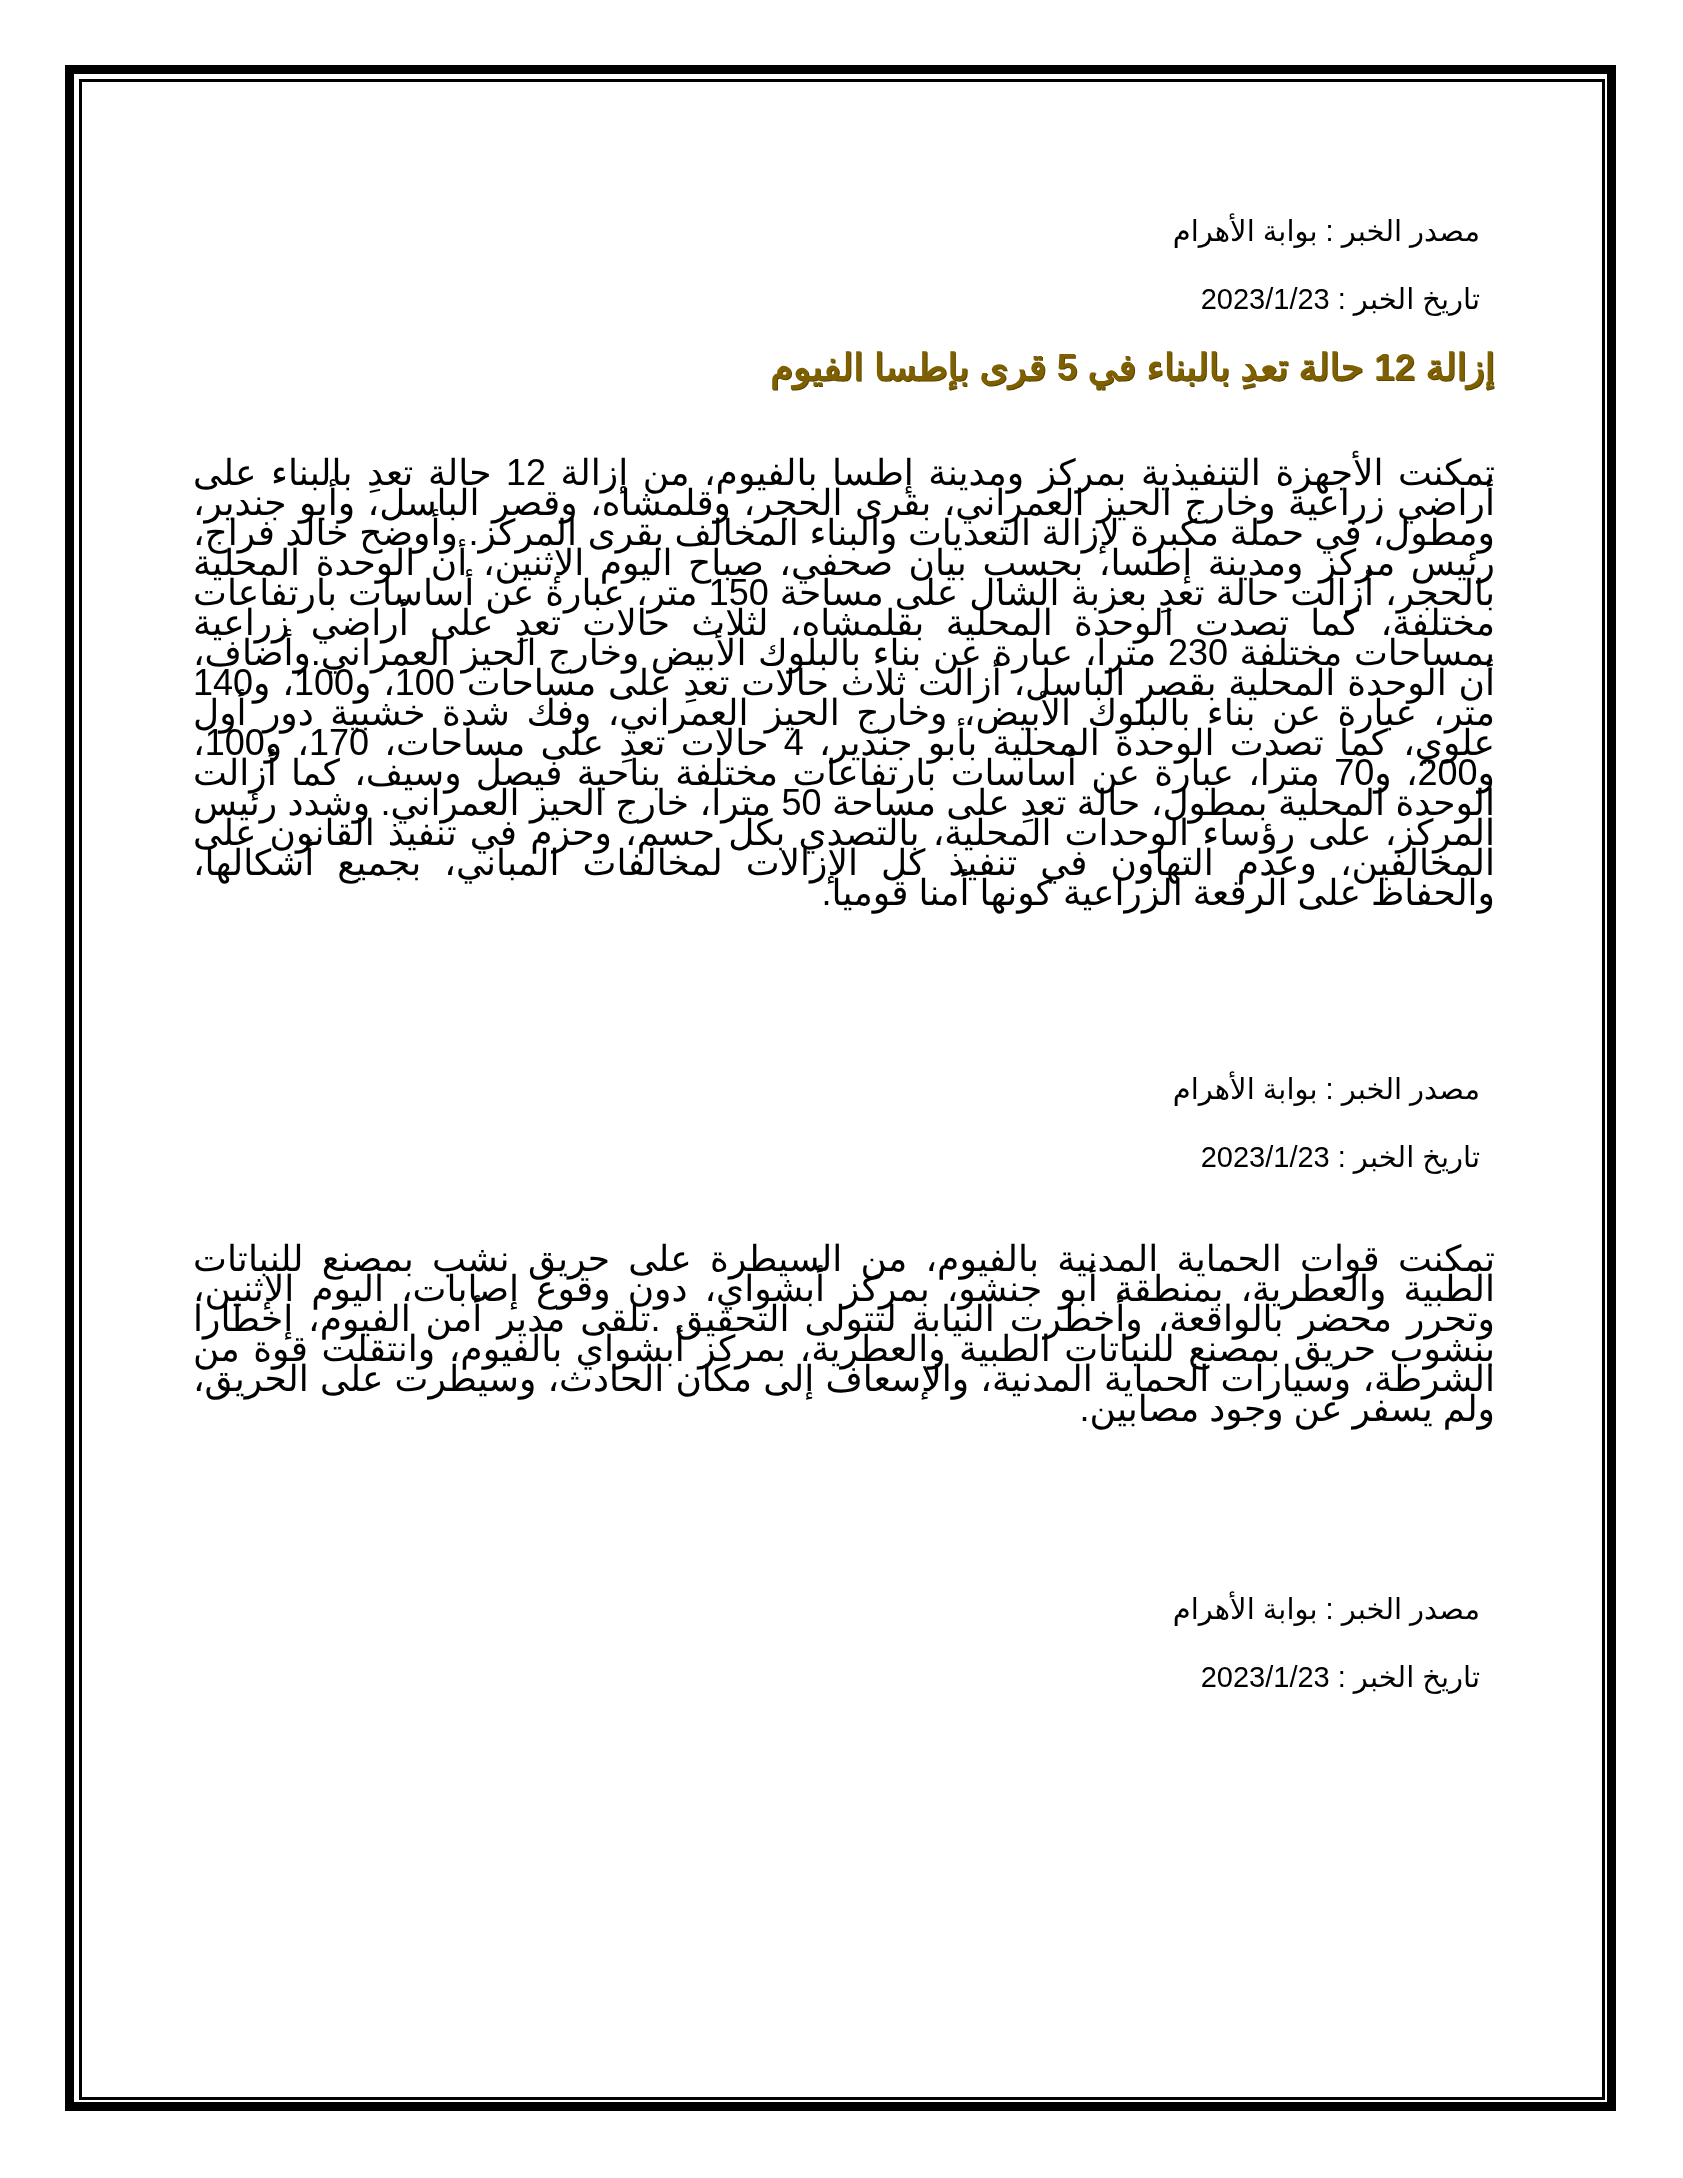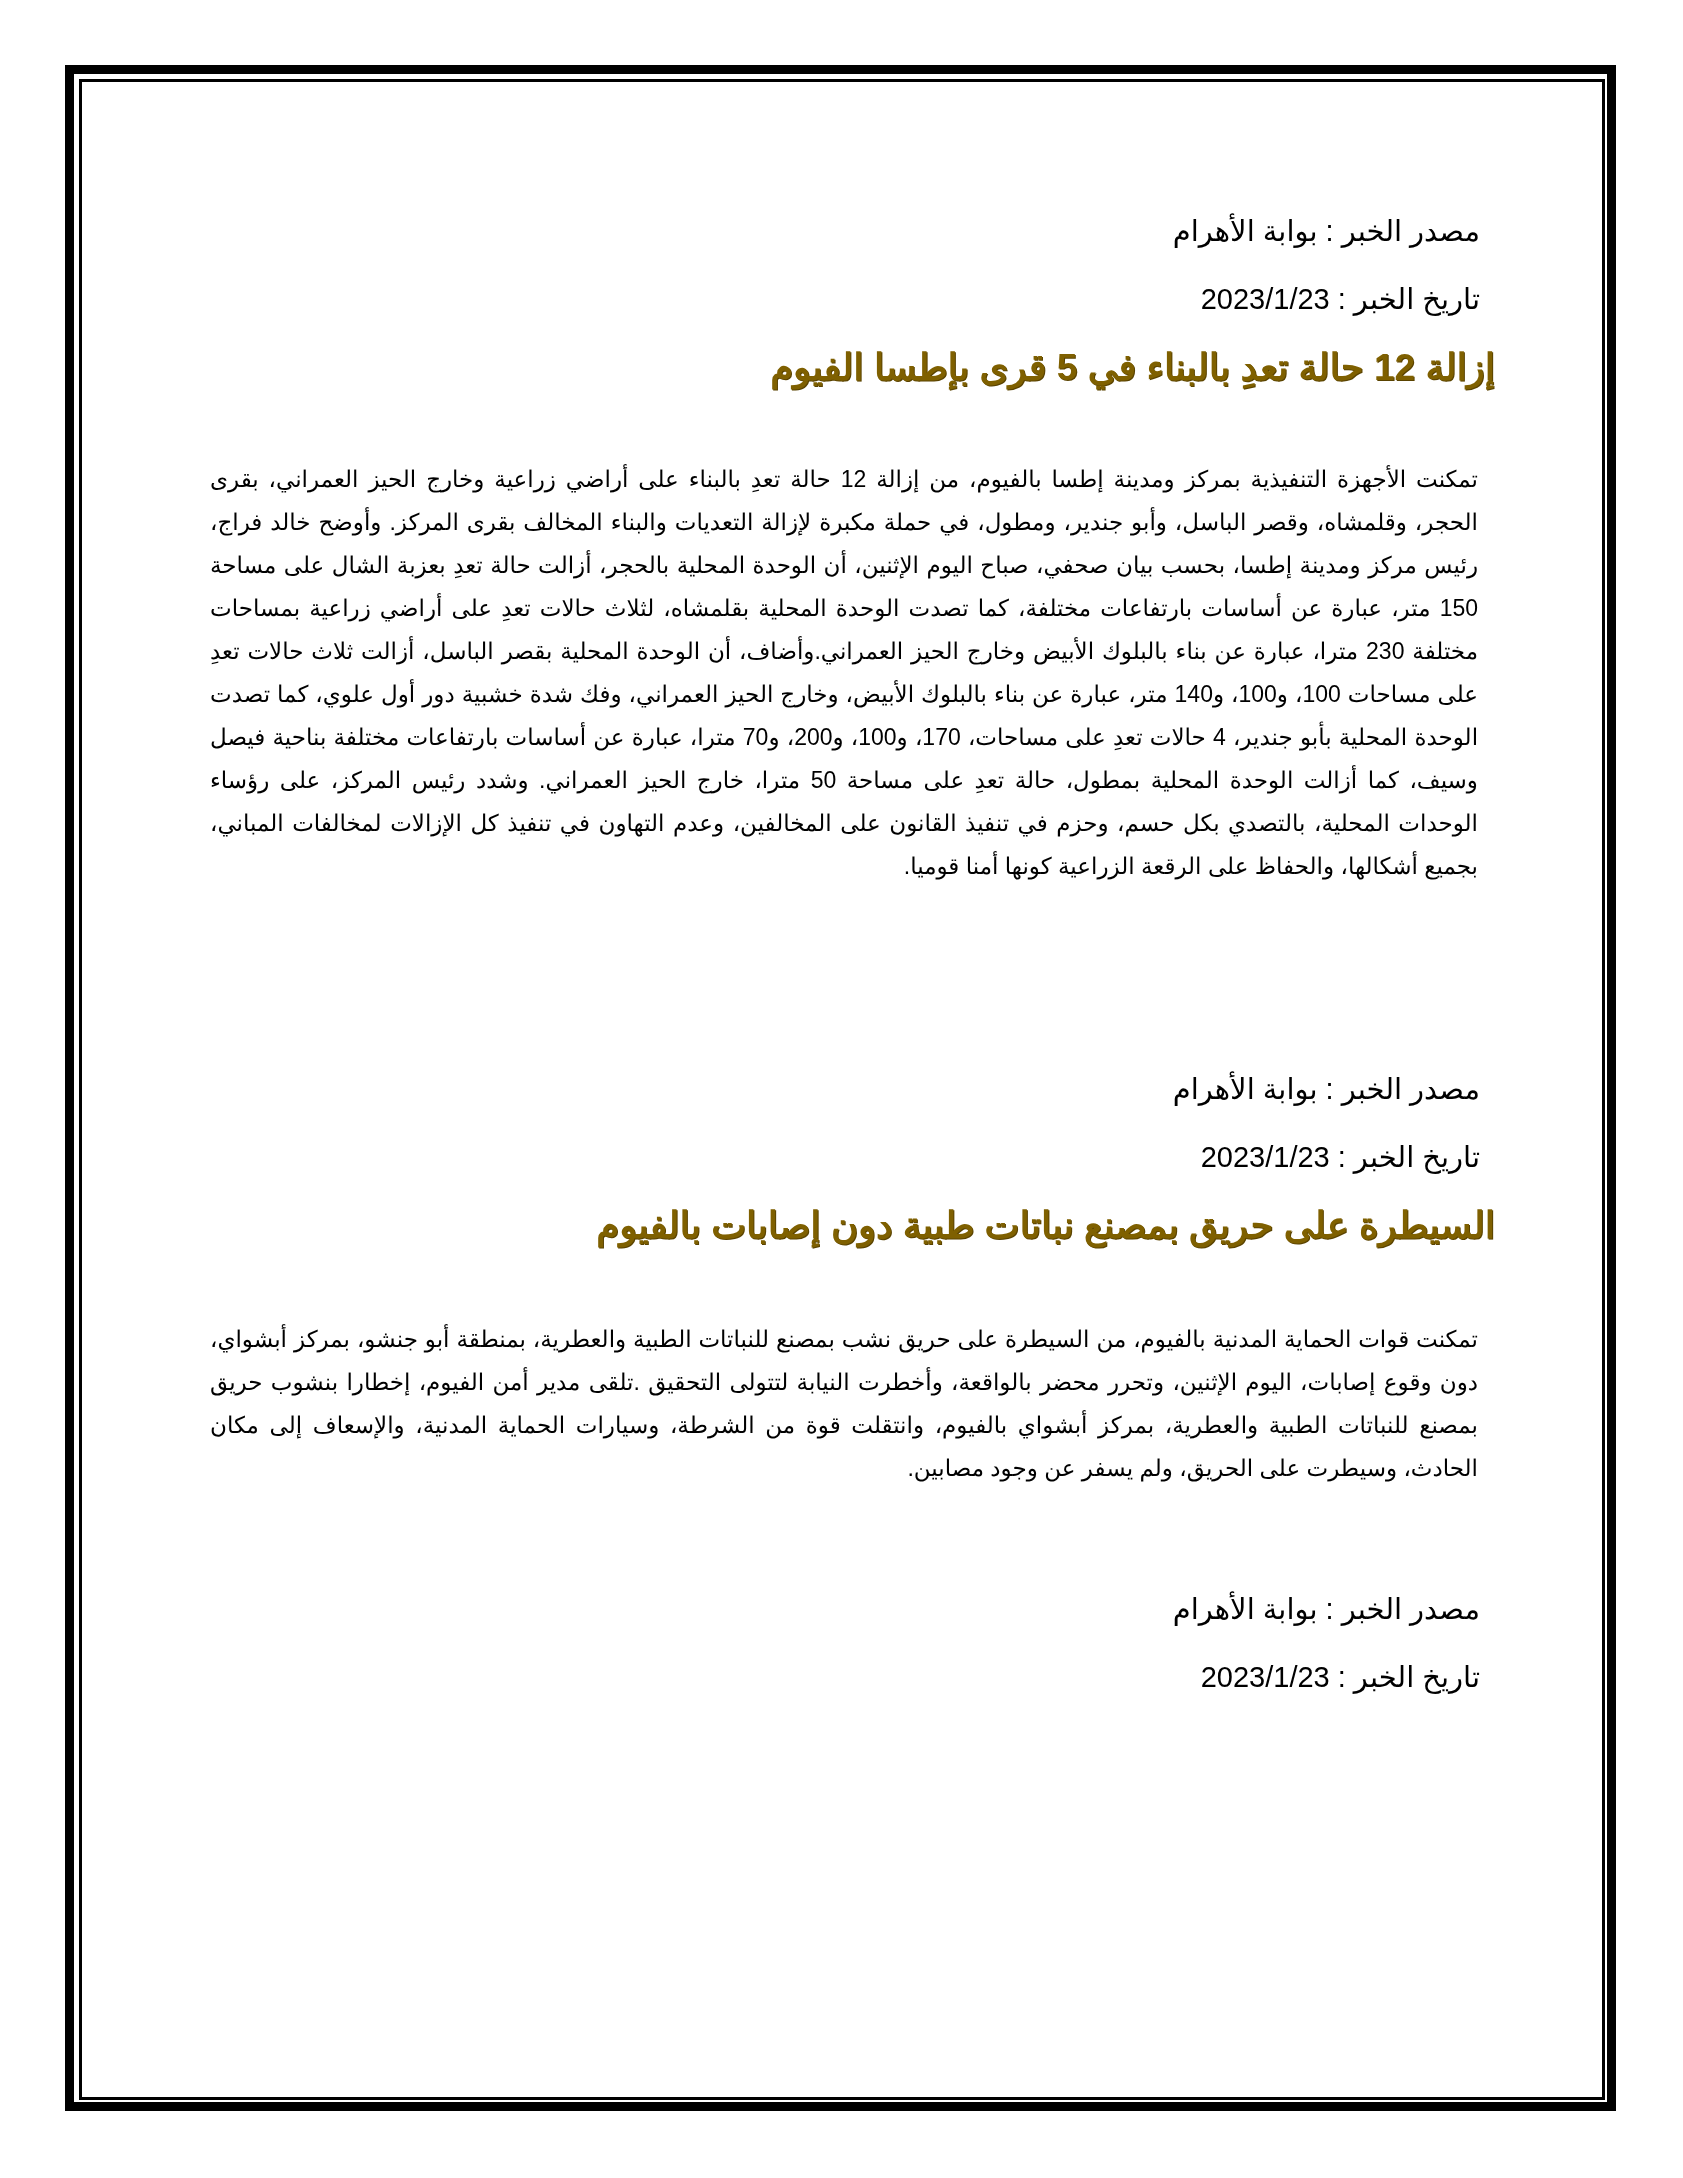--- a/index.html
+++ b/index.html
@@ -16,21 +16,21 @@
       position: absolute; left: 193px; top: 0; width: 1302px;
       direction: rtl; font-family: "Liberation Sans", sans-serif; color: #000;
     }
     .meta { font-size: 29px; line-height: 36px; margin: 15px; text-align: right; }
     .title {
       font-family: "Liberation Sans", sans-serif; font-weight: bold;
       font-size: 37px; line-height: 46px; color: #7f6000; 
       margin: 0; text-shadow: 1px 1px 0 #5a4300;
     }
     .body-text {
-      font-size: 23px; line-height: 43px; text-align: justify; margin: 17px;
+      font-size: 36px; line-height: 30px; text-align: justify; margin: 0;
       text-align-last: right;
     }
     .article { position: absolute; left: 0; right: 0; }
   </style>
 </head>
 <body>
 
 <div class="frame-outer"></div>
 <div class="frame-inner"></div>
 
@@ -39,21 +39,20 @@
   <div class="article" style="top:198px;">
     <p class="meta">مصدر الخبر : بوابة الأهرام</p>
     <p class="meta" style="margin-top:32px;">تاريخ الخبر : 2023/1/23</p>
     <h1 class="title" style="margin-top:28px;">إزالة 12 حالة تعدِ بالبناء في 5 قرى بإطسا الفيوم</h1>
     <p class="body-text" style="margin-top:67px;">تمكنت الأجهزة التنفيذية بمركز ومدينة إطسا بالفيوم، من إزالة 12 حالة تعدِ بالبناء على أراضي زراعية وخارج الحيز العمراني، بقرى الحجر، وقلمشاه، وقصر الباسل، وأبو جندير، ومطول، في حملة مكبرة لإزالة التعديات والبناء المخالف بقرى المركز. وأوضح خالد فراج، رئيس مركز ومدينة إطسا، بحسب بيان صحفي، صباح اليوم الإثنين، أن الوحدة المحلية بالحجر، أزالت حالة تعدِ بعزبة الشال على مساحة 150 متر، عبارة عن أساسات بارتفاعات مختلفة، كما تصدت الوحدة المحلية بقلمشاه، لثلاث حالات تعدِ على أراضي زراعية بمساحات مختلفة 230 مترا، عبارة عن بناء بالبلوك الأبيض وخارج الحيز العمراني.وأضاف، أن الوحدة المحلية بقصر الباسل، أزالت ثلاث حالات تعدِ على مساحات 100، و100، و140 متر، عبارة عن بناء بالبلوك الأبيض، وخارج الحيز العمراني، وفك شدة خشبية دور أول علوي،  كما تصدت الوحدة المحلية بأبو جندير، 4 حالات تعدِ على مساحات، 170، و100، و200، و70 مترا، عبارة عن أساسات بارتفاعات مختلفة بناحية فيصل وسيف، كما أزالت الوحدة المحلية بمطول، حالة تعدِ على مساحة 50 مترا، خارج الحيز العمراني. وشدد رئيس المركز، على رؤساء الوحدات المحلية، بالتصدي بكل حسم، وحزم في تنفيذ القانون على المخالفين، وعدم التهاون في تنفيذ كل الإزالات لمخالفات المباني، بجميع أشكالها، والحفاظ على الرقعة الزراعية كونها أمنا قوميا.</p>
   </div>
 
   <div class="article" style="top:1056px;">
     <p class="meta">مصدر الخبر : بوابة الأهرام</p>
     <p class="meta" style="margin-top:32px;">تاريخ الخبر : 2023/1/23</p>
-    <h1 class="title" style="margin-top:28px;">السيطرة على حريق بمصنع نباتات طبية دون إصابات بالفيوم</h1>
     <p class="body-text" style="margin-top:69px;">تمكنت قوات الحماية المدنية بالفيوم، من السيطرة على حريق نشب بمصنع للنباتات الطبية والعطرية، بمنطقة أبو جنشو، بمركز أبشواي، دون وقوع إصابات، اليوم الإثنين، وتحرر محضر بالواقعة، وأخطرت النيابة لتتولى التحقيق .تلقى مدير أمن الفيوم، إخطارا بنشوب حريق بمصنع للنباتات الطبية والعطرية، بمركز أبشواي بالفيوم، وانتقلت قوة من الشرطة، وسيارات الحماية المدنية، والإسعاف إلى مكان الحادث، وسيطرت على الحريق، ولم يسفر عن وجود مصابين.</p>
   </div>
 
   <div class="article" style="top:1576px;">
     <p class="meta">مصدر الخبر : بوابة الأهرام</p>
     <p class="meta" style="margin-top:32px;">تاريخ الخبر : 2023/1/23</p>
   </div>
 
 </div>
 

